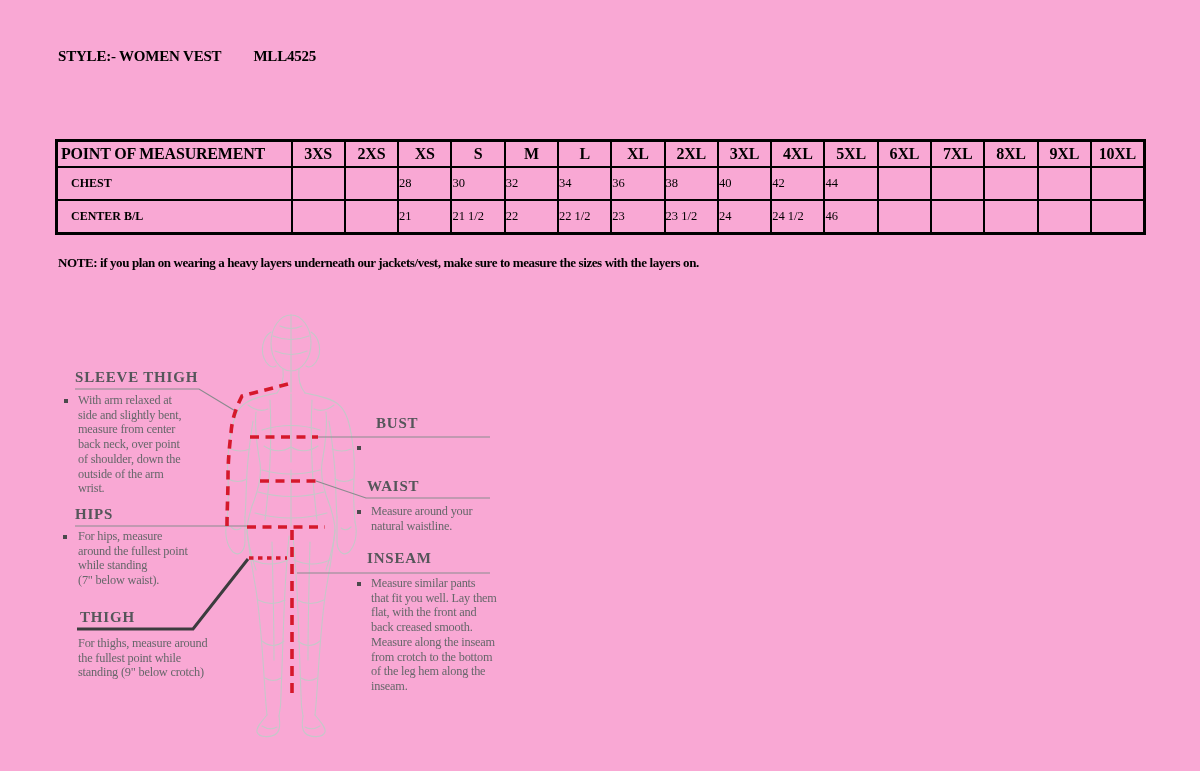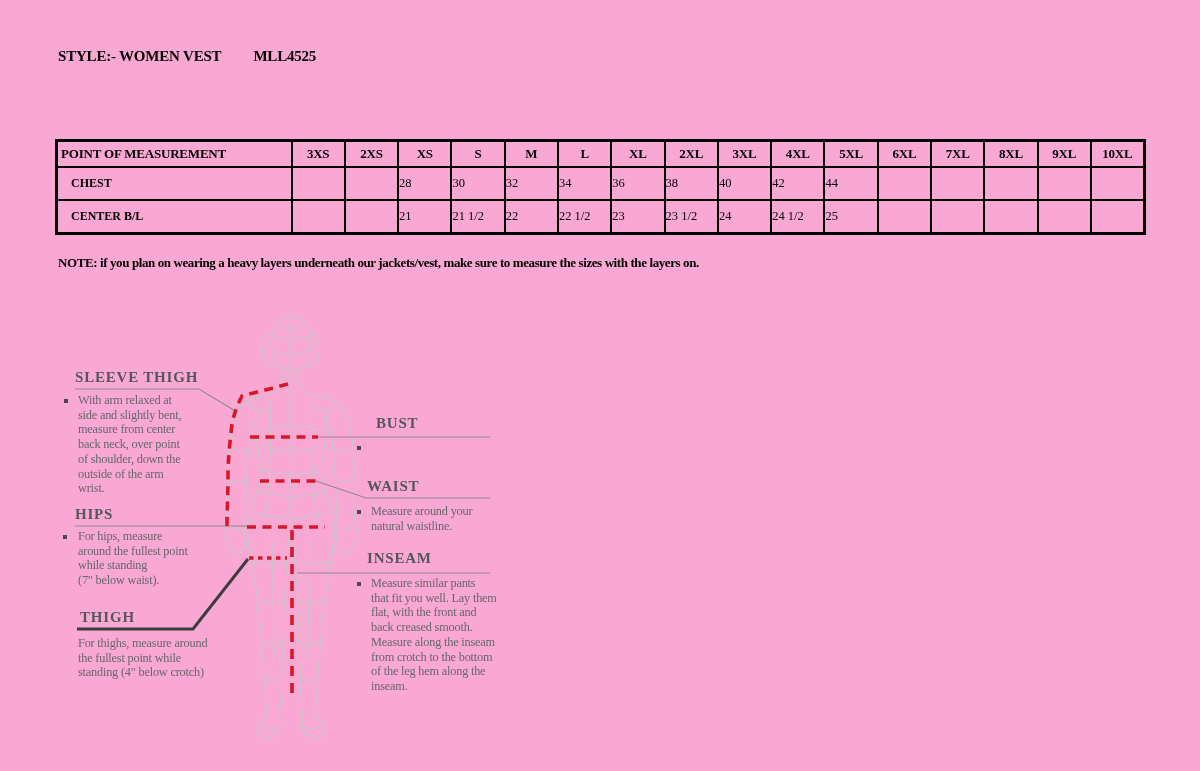--- a/index.html
+++ b/index.html
@@ -14,21 +14,21 @@
   #note{position:absolute;left:58px;top:255px;font-size:13px;font-weight:bold;letter-spacing:-0.4px;white-space:nowrap;}
   
   #size-table{
     position:absolute;left:55px;top:139px;width:1088px;
     border-collapse:collapse;table-layout:fixed;
     border:3px solid #000;
   }
   #size-table th,#size-table td{
     border:2px solid #000;font-size:12.5px;overflow:hidden;white-space:nowrap;
   }
-  #size-table thead th{height:22px;text-align:center;font-weight:bold;font-size:13px;letter-spacing:-0.2px;}
+  #size-table thead th{height:22px;text-align:center;font-weight:bold;font-size:16px;letter-spacing:-0.2px;}
   #size-table thead th.pom{text-align:left;padding-left:3px;}
   #size-table tbody th{height:29px;text-align:left;padding-left:13px;font-weight:bold;font-size:12px;}
   #size-table tbody td{text-align:left;padding-left:0;font-weight:normal;}
   
   .dg-heading{
     position:absolute;font-size:15px;font-weight:bold;letter-spacing:0.8px;
     color:var(--label,#55565a);white-space:nowrap;
   }
   .dg-text{
     position:absolute;font-size:12.3px;line-height:14.7px;letter-spacing:-0.2px;
@@ -118,21 +118,21 @@
           <td></td>
           <td></td>
           <td>21</td>
           <td>21 1/2</td>
           <td>22</td>
           <td>22 1/2</td>
           <td>23</td>
           <td>23 1/2</td>
           <td>24</td>
           <td>24 1/2</td>
-          <td>25</td>
+          <td>46</td>
           <td></td>
           <td></td>
           <td></td>
           <td></td>
           <td></td>
         </tr>
       </tbody>
   </table>
 
   <div id="note">NOTE: if you plan on wearing a heavy layers underneath our jackets/vest, make sure to measure the sizes with the layers on.</div>
@@ -240,21 +240,21 @@
   <div class="dg-heading" style="left:75px;top:506px;">HIPS</div>
   <div class="dg-bullet" style="left:63px;top:535px;"></div>
   <div class="dg-text" style="left:78px;top:529px;width:160px;">For hips, measure
 around the fullest point
 while standing
 (7" below waist).</div>
 
   <div class="dg-heading" style="left:80px;top:609px;">THIGH</div>
   <div class="dg-text" style="left:78px;top:636px;width:180px;">For thighs, measure around
 the fullest point while
-standing (4" below crotch)</div>
+standing (9" below crotch)</div>
 
   <div class="dg-heading" style="left:376px;top:415px;">BUST</div>
   <div class="dg-bullet" style="left:357px;top:446px;"></div>
 
   <div class="dg-heading" style="left:367px;top:478px;">WAIST</div>
   <div class="dg-bullet" style="left:357px;top:510px;"></div>
   <div class="dg-text" style="left:371px;top:504px;width:155px;">Measure around your
 natural waistline.</div>
 
   <div class="dg-heading" style="left:367px;top:550px;">INSEAM</div>

